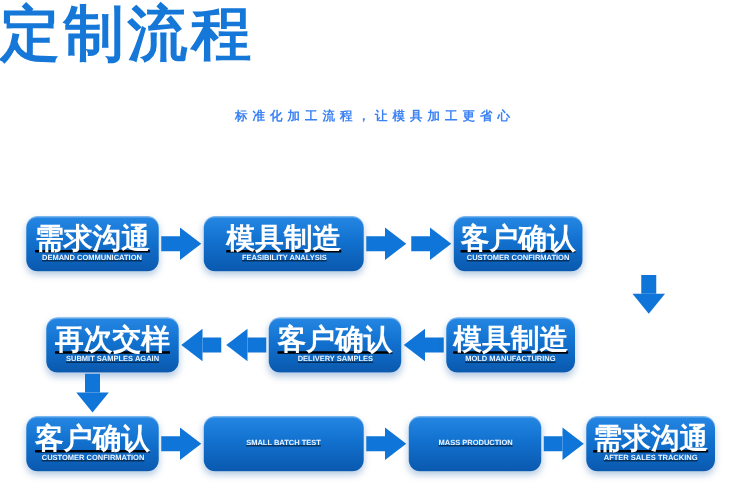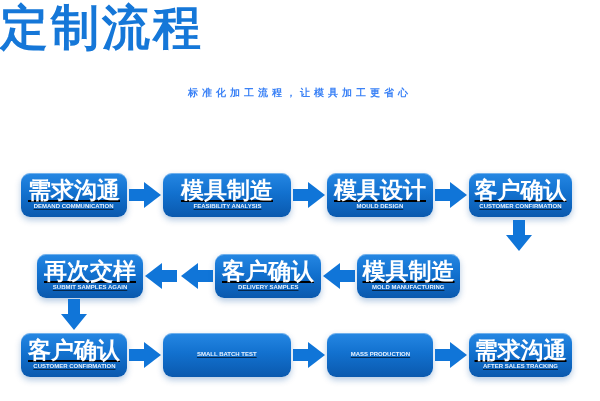--- a/index.html
+++ b/index.html
@@ -104,24 +104,20 @@
     <div class="step w-b">
       <div class="step-title">模具制造</div>
       <div class="step-caption">FEASIBILITY ANALYSIS</div>
     </div>
     <div class="arrow-cell">
       <div class="arrow-right">
           <div class="tail"></div>
           <div class="head"></div>
         </div>
     </div>
-    <div class="step w-c">
-      <div class="step-title">模具设计</div>
-      <div class="step-caption">MOULD DESIGN</div>
-    </div>
     <div class="arrow-cell">
       <div class="arrow-right">
           <div class="tail"></div>
           <div class="head"></div>
         </div>
     </div>
     <div class="step w-d">
       <div class="step-title">客户确认</div>
       <div class="step-caption">CUSTOMER CONFIRMATION</div>
     </div>

